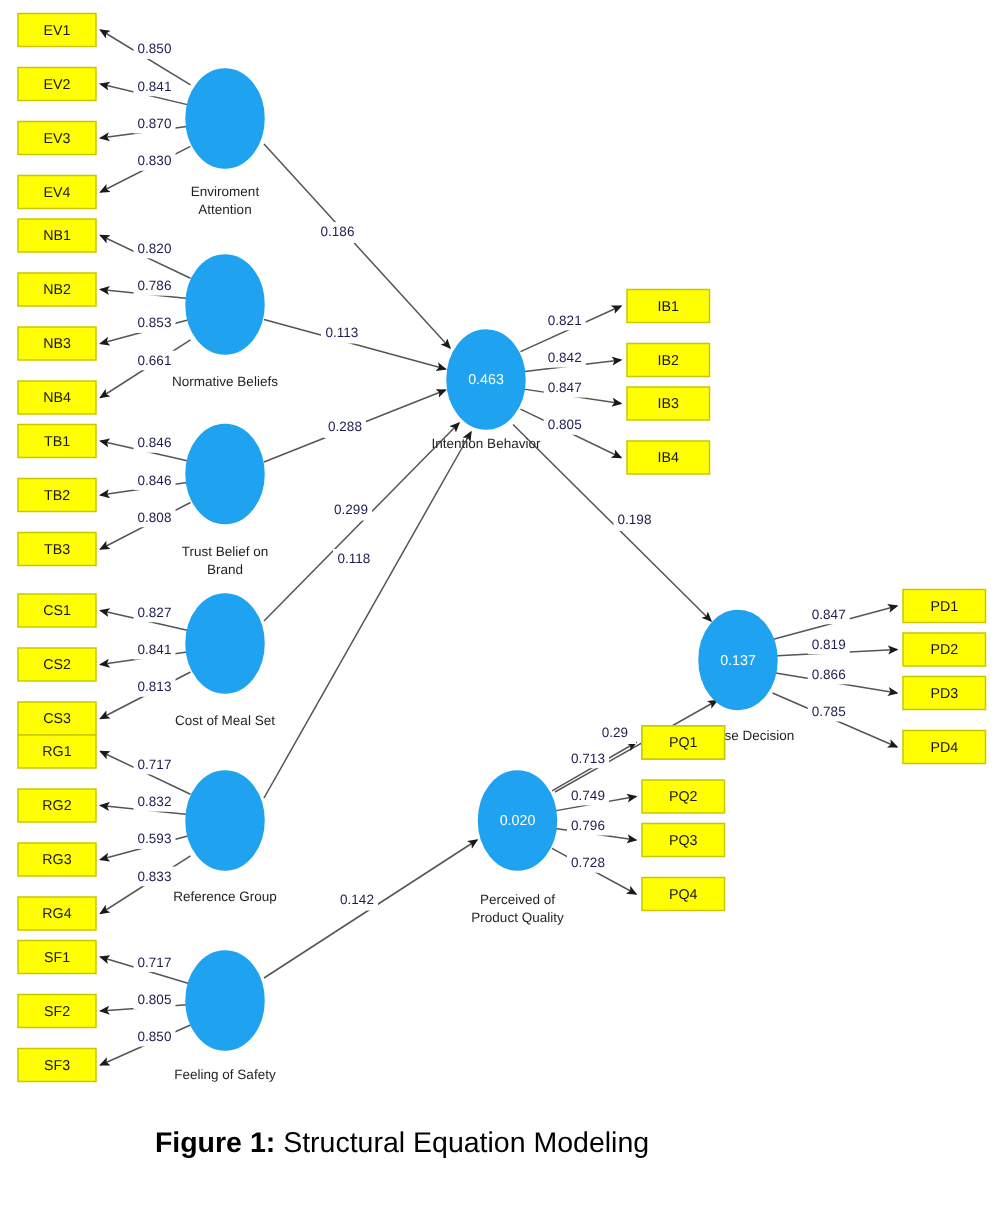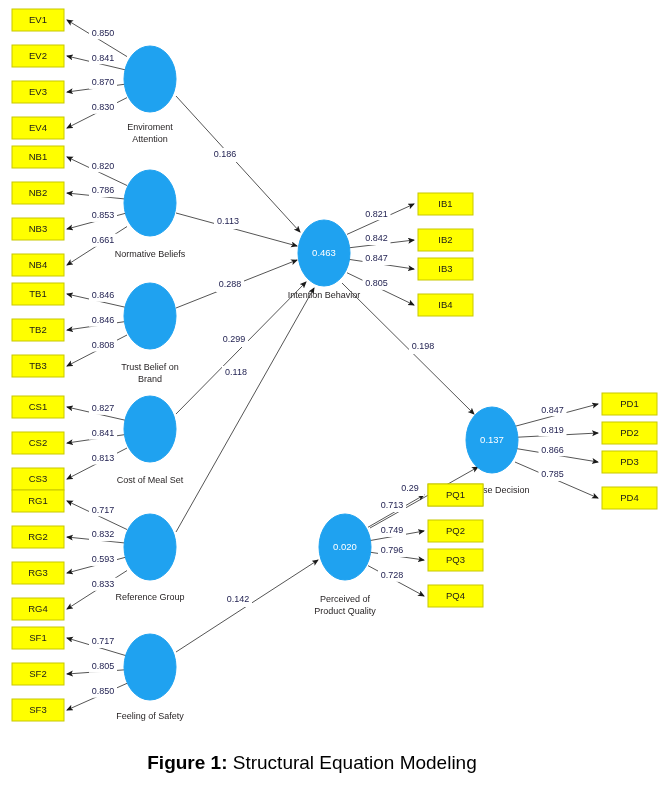--- a/index.html
+++ b/index.html
@@ -16,21 +16,21 @@
   .lv-inner{font-family:"Liberation Sans",sans-serif;font-size:9.5px;fill:#ffffff;text-anchor:middle;dominant-baseline:middle;}
   .lv-name{font-family:"Liberation Sans",sans-serif;font-size:9px;fill:#231f20;text-anchor:middle;dominant-baseline:middle;}
   .edge{stroke:#555555;stroke-width:1;fill:none;}
   .edge-w{stroke:#555555;stroke-width:1;fill:none;}
   .coef{font-family:"Liberation Sans",sans-serif;font-size:9px;fill:#1d1d4e;text-anchor:middle;dominant-baseline:middle;}
   .coef-path{font-family:"Liberation Sans",sans-serif;font-size:9px;fill:#1d1d4e;text-anchor:middle;dominant-baseline:middle;}
   #caption{
     position:absolute;left:0;top:752px;width:536px;
     text-align:center;
     font-family:"Liberation Sans",sans-serif;
-    font-size:19px;color:#000;margin-left:44px;
+    font-size:19px;color:#000;
   }
   #caption .fignum{font-weight:bold;}
   #caption .figtxt{font-weight:normal;}
 </style>
 </head>
 <body>
 
 <div id="page">
 
   <svg id="sem" viewBox="0 0 668 745">

